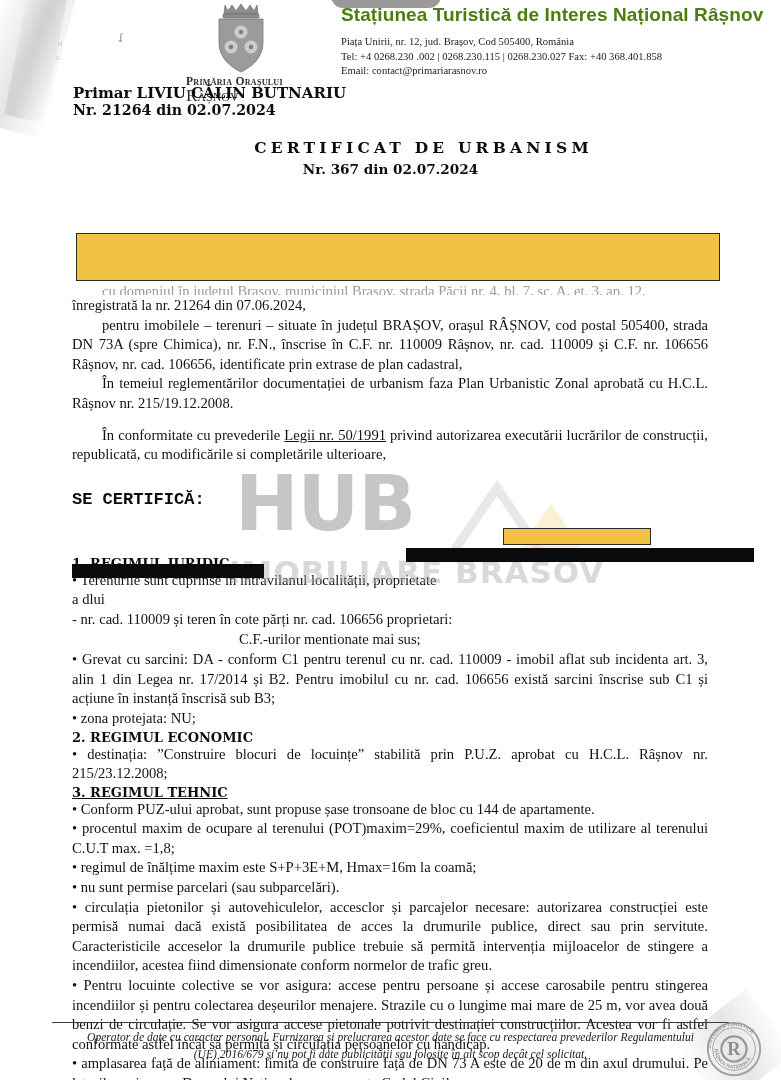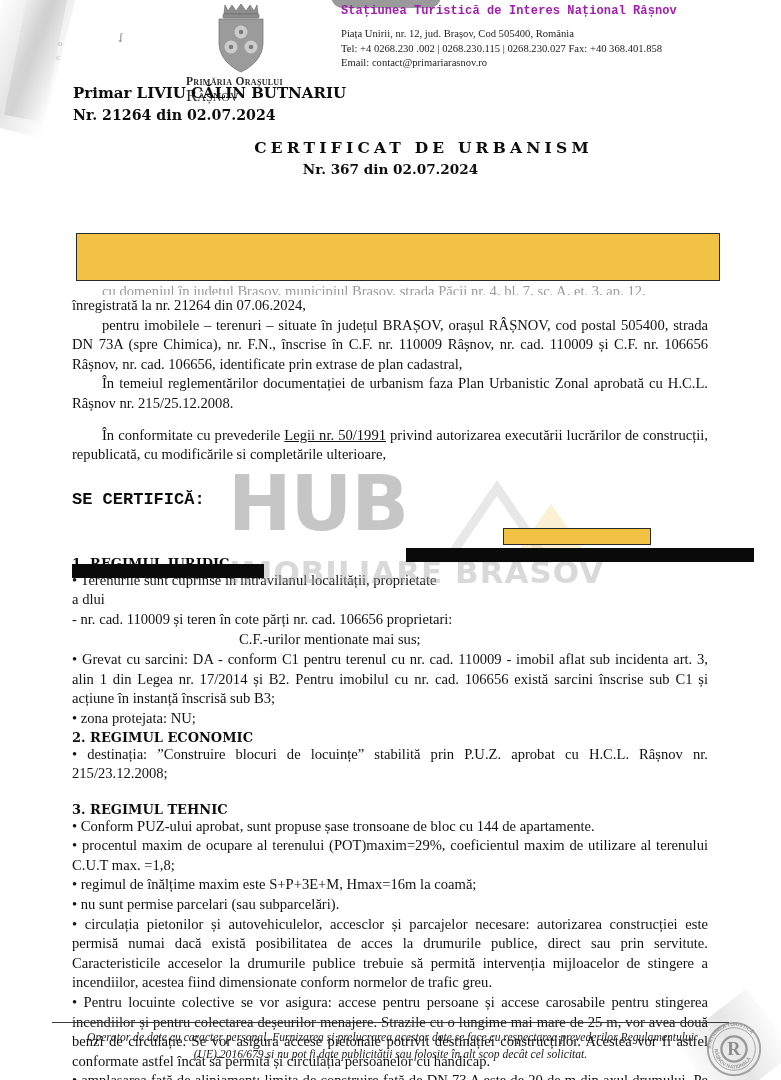--- a/index.html
+++ b/index.html
@@ -70,24 +70,24 @@
     line-height: 1.05;
   }
 
   .org-block {
     position: absolute;
     left: 341px;
     top: 4px;
     width: 430px;
   }
   .org-title {
-    font-family: Liberation Mono, monospace;
-    font-weight: bold;
-    font-size: 12px;
-    color: #a21caf;
+    font-family: Liberation Sans, sans-serif;
+    font-weight: bold;
+    font-size: 19px;
+    color: #4d7c0f;
     letter-spacing: 0.1px;
     white-space: nowrap;
   }
   .org-lines {
     margin-top: 9px;
     font-family: "Liberation Serif", serif;
     font-size: 10.6px;
     line-height: 14.6px;
     color: #1b1b1b;
   }
@@ -102,21 +102,20 @@
     font-weight: bold;
     font-size: 15px;
     color: #0d0d0d;
     white-space: nowrap;
   }
   .mayor-nr {
     font-family: "DejaVu Serif", serif;
     font-weight: bold;
     font-size: 14.2px;
     color: #0d0d0d;
-    margin-top: 5px;
   }
 
   
   .doc-title {
     position: absolute;
     left: 0; top: 138px;
     width: 781px;
     text-align: center;
     font-family: "DejaVu Serif", serif;
     font-weight: bold;
@@ -208,21 +207,21 @@
     position: absolute;
     left: 207px;
     top: 466px;
     width: 420px;
     height: 118px;
     pointer-events: none;
     z-index: 5;
   }
   .wm-hub {
     position: absolute;
-    left: 21px;
+    left: 28px;
     top: 0px;
     font-family: "DejaVu Sans", sans-serif;
     font-weight: bold;
     font-size: 76px;
     letter-spacing: -1px;
     color: rgba(120,120,120,0.42);
     line-height: 76px;
   }
   .wm-sub {
     position: absolute;
@@ -329,36 +328,36 @@
   <div class="doc-title">CERTIFICAT DE URBANISM</div>
   <div class="doc-number">Nr. 367 din 02.07.2024</div>
 
   <div class="redact-yellow" style="left:76px; top:233px; width:644px; height:48px;"></div>
 
   <div class="body-area">
 
     <p class="p indent" style="color:#9a9a9a; margin-top:-3px; height:13px; overflow:hidden;">cu domeniul în județul Brașov, municipiul Brașov, strada Păcii nr. 4, bl. 7, sc. A, et. 3, ap. 12,</p>
     <p class="p" style="margin-top:1px;">înregistrată la nr. 21264 din 07.06.2024,</p>
     <p class="p indent">pentru imobilele – terenuri – situate în județul BRAȘOV, orașul RÂȘNOV, cod postal 505400, strada DN 73A (spre Chimica), nr. F.N., înscrise în C.F. nr. 110009 Râșnov, nr. cad. 110009 și C.F. nr. 106656 Râșnov, nr. cad. 106656, identificate prin extrase de plan cadastral,</p>
-    <p class="p indent">În temeiul reglementărilor documentației de urbanism faza Plan Urbanistic Zonal aprobată cu H.C.L. Râșnov nr. 215/25.12.2008.</p>
+    <p class="p indent">În temeiul reglementărilor documentației de urbanism faza Plan Urbanistic Zonal aprobată cu H.C.L. Râșnov nr. 215/19.12.2008.</p>
     <p class="p indent" style="margin-top:12px;"><span>În conformitate cu prevederile </span><u>Legii nr. 50/1991</u><span> privind autorizarea executării lucrărilor de construcții, republicată, cu modificările si completările ulterioare,</span></p>
 
     <p class="sec-center" style="margin-top:25px;">SE CERTIFICĂ:</p>
 
     <p class="sec-head" style="margin-top:47px;">1.  REGIMUL JURIDIC</p>
     <p class="bullet" style="text-align:left; width:374px;">• Terenurile sunt cuprinse în intravilanul localității, proprietate a dlui</p>
     <p class="bullet">- nr. cad. 110009 și teren în cote părți nr. cad. 106656 proprietari:</p>
     <p class="bullet" style="margin-left:167px;">C.F.-urilor mentionate mai sus;</p>
     <p class="bullet" style="margin-top:1px;">• Grevat cu sarcini: DA - conform C1 pentru terenul cu nr. cad. 110009 - imobil aflat sub incidenta art. 3, alin 1 din Legea nr. 17/2014 și B2. Pentru imobilul cu nr. cad. 106656 există sarcini înscrise sub C1 și acțiune în instanță înscrisă sub B3;</p>
     <p class="bullet">• zona protejata: NU;</p>
 
     <p class="sec-head" style="margin-top:1px;">2.  REGIMUL ECONOMIC</p>
     <p class="bullet">• destinația: ”Construire blocuri de locuințe” stabilită prin P.U.Z. aprobat cu H.C.L. Râșnov nr. 215/23.12.2008;</p>
 
-    <p class="sec-head" style="margin-top:18px;">3. REGIMUL TEHNIC</p>
+    <p class="sec-head" style="margin-top:1px;text-decoration:underline;">3. REGIMUL TEHNIC</p>
     <p class="bullet">• Conform PUZ-ului aprobat, sunt propuse șase tronsoane de bloc cu 144 de apartamente.</p>
     <p class="bullet">• procentul maxim de ocupare al terenului (POT)maxim=29%, coeficientul maxim de utilizare al terenului C.U.T max. =1,8;</p>
     <p class="bullet">•  regimul de înălțime maxim este S+P+3E+M, Hmax=16m la coamă;</p>
     <p class="bullet">• nu sunt permise parcelari (sau subparcelări).</p>
     <p class="bullet">•  circulația pietonilor și autovehiculelor, accesclor și parcajelor necesare: autorizarea construcției este permisă numai dacă există posibilitatea de acces la drumurile publice, direct sau prin servitute. Caracteristicile acceselor la drumurile publice trebuie să permită intervenția mijloacelor de stingere a incendiilor, acestea fiind dimensionate conform normelor de trafic greu.</p>
     <p class="bullet">•  Pentru locuinte colective se vor asigura: accese pentru persoane și accese carosabile pentru stingerea incendiilor și pentru colectarea deșeurilor menajere. Strazile cu o lungime mai mare de 25 m, vor avea două benzi de circulație. Se vor asigura accese pietonale potrivit destinației construcțiilor. Acestea vor fi astfel conformate astfel încât să permită și circulația persoanelor cu handicap.</p>
     <p class="bullet">•  amplasarea față de aliniament: limita de construire față de DN 73 A este de 20 de m din axul drumului. Pe laturile neriverane Drumului Național se va respecta Codul Civil.</p>
 
   </div>
 

